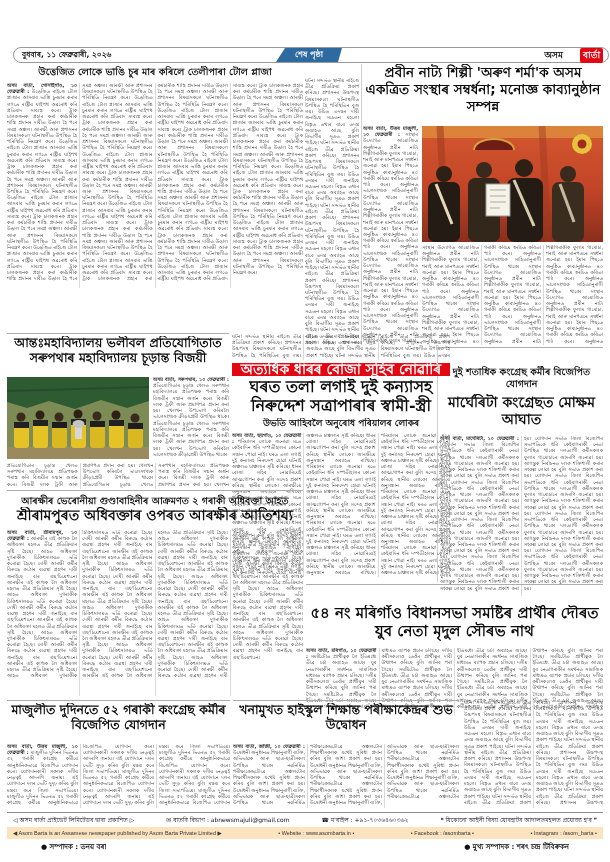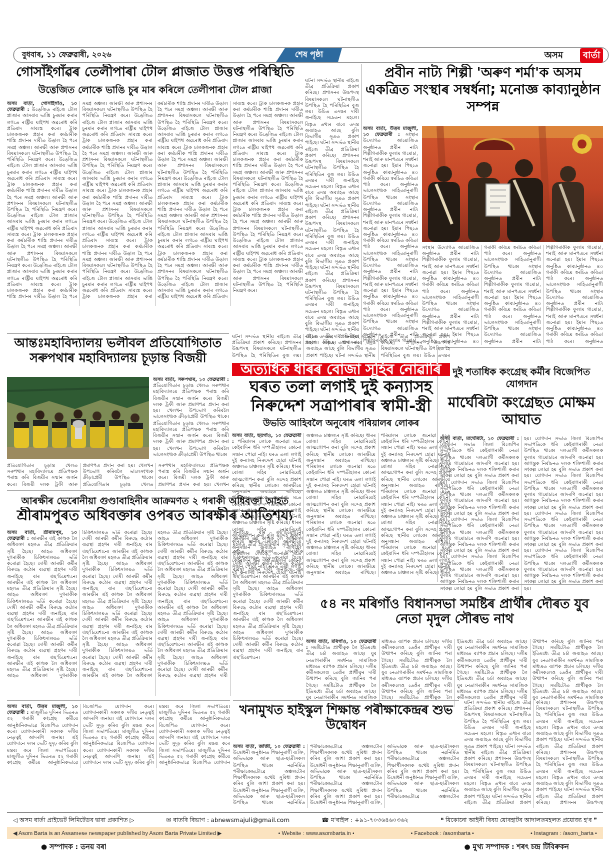--- a/index.html
+++ b/index.html
@@ -58,21 +58,20 @@
 <div class="abs mast">
   <div class="abs mast-date">বুধবাৰ, ১১ ফেব্ৰুৱাৰী, ২০২৬</div>
   <div class="abs mast-tag">শেষ পৃষ্ঠা</div>
   <div class="abs mast-logo">
     <span class="logo-b">অসম</span>
     <span class="logo-r">বাৰ্তা</span>
   </div>
 </div>
 
 <div class="abs" style="left:7px; top:64px; width:296px; height:270px;">
-  <div class="hl one-line" style="font-size:13px; height:18px;">গোসাঁইগাঁৱৰ তেলীপাৰা টোল প্লাজাত উত্তপ্ত পৰিস্থিতি</div>
   <div class="hl" style="font-size:9.5px; height:14px; margin-top:2px;">উত্তেজিত লোকে ভাঙি চুৰ মাৰ কৰিলে তেলীপাৰা টোল প্লাজা</div>
   <div class="bd cols4" style="height:205px; margin-top:3px;">
     <span class="dl">অসম বাৰ্তা, গোসাঁইগাঁও, ১০ ফেব্ৰুৱাৰী : </span><span>উত্তেজিত ৰাইজে টোল প্লাজাৰ আসবাব ভাঙি চুৰমাৰ কৰাৰ লগতে ৰাষ্ট্ৰীয় ঘাইপথ অৱৰোধ কৰি প্ৰতিবাদ সাব্যস্ত কৰে। ট্ৰাক চালকজনক প্ৰহাৰ কৰা কৰ্মচাৰীক শাস্তি প্ৰদানৰ দাবীত উত্তাল হৈ পৰে সমগ্ৰ অঞ্চল। আৰক্ষী আৰু প্ৰশাসনৰ বিষয়াসকলে ঘটনাস্থলীত উপস্থিত হৈ পৰিস্থিতি নিয়ন্ত্ৰণ কৰে। উত্তেজিত ৰাইজে টোল প্লাজাৰ আসবাব ভাঙি চুৰমাৰ কৰাৰ লগতে ৰাষ্ট্ৰীয় ঘাইপথ অৱৰোধ কৰি প্ৰতিবাদ সাব্যস্ত কৰে। ট্ৰাক চালকজনক প্ৰহাৰ কৰা কৰ্মচাৰীক শাস্তি প্ৰদানৰ দাবীত উত্তাল হৈ পৰে সমগ্ৰ অঞ্চল। আৰক্ষী আৰু প্ৰশাসনৰ বিষয়াসকলে ঘটনাস্থলীত উপস্থিত হৈ পৰিস্থিতি নিয়ন্ত্ৰণ কৰে। উত্তেজিত ৰাইজে টোল প্লাজাৰ আসবাব ভাঙি চুৰমাৰ কৰাৰ লগতে ৰাষ্ট্ৰীয় ঘাইপথ অৱৰোধ কৰি প্ৰতিবাদ সাব্যস্ত কৰে। ট্ৰাক চালকজনক প্ৰহাৰ কৰা কৰ্মচাৰীক শাস্তি প্ৰদানৰ দাবীত উত্তাল হৈ পৰে সমগ্ৰ অঞ্চল। আৰক্ষী আৰু প্ৰশাসনৰ বিষয়াসকলে ঘটনাস্থলীত উপস্থিত হৈ পৰিস্থিতি নিয়ন্ত্ৰণ কৰে। উত্তেজিত ৰাইজে টোল প্লাজাৰ আসবাব ভাঙি চুৰমাৰ কৰাৰ লগতে ৰাষ্ট্ৰীয় ঘাইপথ অৱৰোধ কৰি প্ৰতিবাদ সাব্যস্ত কৰে। ট্ৰাক চালকজনক প্ৰহাৰ কৰা কৰ্মচাৰীক শাস্তি প্ৰদানৰ দাবীত উত্তাল হৈ পৰে সমগ্ৰ অঞ্চল। আৰক্ষী আৰু প্ৰশাসনৰ বিষয়াসকলে ঘটনাস্থলীত উপস্থিত হৈ পৰিস্থিতি নিয়ন্ত্ৰণ কৰে। উত্তেজিত ৰাইজে টোল প্লাজাৰ আসবাব ভাঙি চুৰমাৰ কৰাৰ লগতে ৰাষ্ট্ৰীয় ঘাইপথ অৱৰোধ কৰি প্ৰতিবাদ সাব্যস্ত কৰে। ট্ৰাক চালকজনক প্ৰহাৰ কৰা কৰ্মচাৰীক শাস্তি প্ৰদানৰ দাবীত উত্তাল হৈ পৰে সমগ্ৰ অঞ্চল। আৰক্ষী আৰু প্ৰশাসনৰ বিষয়াসকলে ঘটনাস্থলীত উপস্থিত হৈ পৰিস্থিতি নিয়ন্ত্ৰণ কৰে। উত্তেজিত ৰাইজে টোল প্লাজাৰ আসবাব ভাঙি চুৰমাৰ কৰাৰ লগতে ৰাষ্ট্ৰীয় ঘাইপথ অৱৰোধ কৰি প্ৰতিবাদ সাব্যস্ত কৰে। ট্ৰাক চালকজনক প্ৰহাৰ কৰা কৰ্মচাৰীক শাস্তি প্ৰদানৰ দাবীত উত্তাল হৈ পৰে সমগ্ৰ অঞ্চল। আৰক্ষী আৰু প্ৰশাসনৰ বিষয়াসকলে ঘটনাস্থলীত উপস্থিত হৈ পৰিস্থিতি নিয়ন্ত্ৰণ কৰে। উত্তেজিত ৰাইজে টোল প্লাজাৰ আসবাব ভাঙি চুৰমাৰ কৰাৰ লগতে ৰাষ্ট্ৰীয় ঘাইপথ অৱৰোধ কৰি প্ৰতিবাদ সাব্যস্ত কৰে। ট্ৰাক চালকজনক প্ৰহাৰ কৰা কৰ্মচাৰীক শাস্তি প্ৰদানৰ দাবীত উত্তাল হৈ পৰে সমগ্ৰ অঞ্চল। আৰক্ষী আৰু প্ৰশাসনৰ বিষয়াসকলে ঘটনাস্থলীত উপস্থিত হৈ পৰিস্থিতি নিয়ন্ত্ৰণ কৰে। উত্তেজিত ৰাইজে টোল প্লাজাৰ আসবাব ভাঙি চুৰমাৰ কৰাৰ লগতে ৰাষ্ট্ৰীয় ঘাইপথ অৱৰোধ কৰি প্ৰতিবাদ সাব্যস্ত কৰে। ট্ৰাক চালকজনক প্ৰহাৰ কৰা কৰ্মচাৰীক শাস্তি প্ৰদানৰ দাবীত উত্তাল হৈ পৰে সমগ্ৰ অঞ্চল। আৰক্ষী আৰু প্ৰশাসনৰ বিষয়াসকলে ঘটনাস্থলীত উপস্থিত হৈ পৰিস্থিতি নিয়ন্ত্ৰণ কৰে। উত্তেজিত ৰাইজে টোল প্লাজাৰ আসবাব ভাঙি চুৰমাৰ কৰাৰ লগতে ৰাষ্ট্ৰীয় ঘাইপথ অৱৰোধ কৰি প্ৰতিবাদ সাব্যস্ত কৰে। ট্ৰাক চালকজনক প্ৰহাৰ কৰা কৰ্মচাৰীক শাস্তি প্ৰদানৰ দাবীত উত্তাল হৈ পৰে সমগ্ৰ অঞ্চল। আৰক্ষী আৰু প্ৰশাসনৰ বিষয়াসকলে ঘটনাস্থলীত উপস্থিত হৈ পৰিস্থিতি নিয়ন্ত্ৰণ কৰে। উত্তেজিত ৰাইজে টোল প্লাজাৰ আসবাব ভাঙি চুৰমাৰ কৰাৰ লগতে ৰাষ্ট্ৰীয় ঘাইপথ অৱৰোধ কৰি প্ৰতিবাদ সাব্যস্ত কৰে। ট্ৰাক চালকজনক প্ৰহাৰ কৰা কৰ্মচাৰীক শাস্তি প্ৰদানৰ দাবীত উত্তাল হৈ পৰে সমগ্ৰ অঞ্চল। আৰক্ষী আৰু প্ৰশাসনৰ বিষয়াসকলে ঘটনাস্থলীত উপস্থিত হৈ পৰিস্থিতি নিয়ন্ত্ৰণ কৰে। উত্তেজিত ৰাইজে টোল প্লাজাৰ আসবাব ভাঙি চুৰমাৰ কৰাৰ লগতে ৰাষ্ট্ৰীয় ঘাইপথ অৱৰোধ কৰি প্ৰতিবাদ সাব্যস্ত কৰে। ট্ৰাক চালকজনক প্ৰহাৰ কৰা কৰ্মচাৰীক শাস্তি প্ৰদানৰ দাবীত উত্তাল হৈ পৰে সমগ্ৰ অঞ্চল। আৰক্ষী আৰু প্ৰশাসনৰ বিষয়াসকলে ঘটনাস্থলীত উপস্থিত হৈ পৰিস্থিতি নিয়ন্ত্ৰণ কৰে। উত্তেজিত ৰাইজে টোল প্লাজাৰ আসবাব ভাঙি চুৰমাৰ কৰাৰ লগতে ৰাষ্ট্ৰীয় ঘাইপথ অৱৰোধ কৰি প্ৰতিবাদ সাব্যস্ত কৰে। ট্ৰাক চালকজনক প্ৰহাৰ কৰা কৰ্মচাৰীক শাস্তি প্ৰদানৰ দাবীত উত্তাল হৈ পৰে সমগ্ৰ অঞ্চল। আৰক্ষী আৰু প্ৰশাসনৰ বিষয়াসকলে ঘটনাস্থলীত উপস্থিত হৈ পৰিস্থিতি নিয়ন্ত্ৰণ কৰে। উত্তেজিত ৰাইজে টোল প্লাজাৰ আসবাব ভাঙি চুৰমাৰ কৰাৰ লগতে ৰাষ্ট্ৰীয় ঘাইপথ অৱৰোধ কৰি প্ৰতিবাদ সাব্যস্ত কৰে। ট্ৰাক চালকজনক প্ৰহাৰ কৰা কৰ্মচাৰীক শাস্তি প্ৰদানৰ দাবীত উত্তাল হৈ পৰে সমগ্ৰ অঞ্চল। আৰক্ষী আৰু প্ৰশাসনৰ বিষয়াসকলে ঘটনাস্থলীত উপস্থিত হৈ পৰিস্থিতি নিয়ন্ত্ৰণ কৰে। উত্তেজিত ৰাইজে টোল প্লাজাৰ আসবাব ভাঙি চুৰমাৰ কৰাৰ লগতে ৰাষ্ট্ৰীয় ঘাইপথ অৱৰোধ কৰি প্ৰতিবাদ সাব্যস্ত কৰে। ট্ৰাক চালকজনক প্ৰহাৰ কৰা কৰ্মচাৰীক শাস্তি প্ৰদানৰ দাবীত উত্তাল হৈ পৰে সমগ্ৰ অঞ্চল। আৰক্ষী আৰু প্ৰশাসনৰ বিষয়াসকলে ঘটনাস্থলীত উপস্থিত হৈ পৰিস্থিতি নিয়ন্ত্ৰণ কৰে। উত্তেজিত ৰাইজে টোল প্লাজাৰ আসবাব ভাঙি চুৰমাৰ কৰাৰ লগতে ৰাষ্ট্ৰীয় ঘাইপথ অৱৰোধ কৰি প্ৰতিবাদ সাব্যস্ত কৰে। ট্ৰাক চালকজনক প্ৰহাৰ কৰা কৰ্মচাৰীক শাস্তি প্ৰদানৰ দাবীত উত্তাল হৈ পৰে সমগ্ৰ অঞ্চল। আৰক্ষী আৰু প্ৰশাসনৰ বিষয়াসকলে ঘটনাস্থলীত উপস্থিত হৈ পৰিস্থিতি নিয়ন্ত্ৰণ কৰে। </span>
   </div>
 </div>
 
 <div class="abs bd" style="left:305px; top:78px; width:54px; height:267px;">
   <span>ঘটনা সন্দৰ্ভত স্থানীয় ৰাইজে তীব্ৰ প্ৰতিক্ৰিয়া প্ৰকাশ কৰিছে। প্ৰশাসনৰ উচ্চপদস্থ বিষয়াসকলে ঘটনাস্থলীত উপস্থিত হৈ পৰিস্থিতিৰ বুজ লয়। উচিত তদন্তৰ দাবী জনাইছে সচেতন মহলে। বিস্তৃত তথ্যৰ বাবে তদন্ত অব্যাহত আছে বুলি বিভাগীয় সূত্ৰত প্ৰকাশ পাইছে। ঘটনা সন্দৰ্ভত স্থানীয় ৰাইজে তীব্ৰ প্ৰতিক্ৰিয়া প্ৰকাশ কৰিছে। প্ৰশাসনৰ উচ্চপদস্থ বিষয়াসকলে ঘটনাস্থলীত উপস্থিত হৈ পৰিস্থিতিৰ বুজ লয়। উচিত তদন্তৰ দাবী জনাইছে সচেতন মহলে। বিস্তৃত তথ্যৰ বাবে তদন্ত অব্যাহত আছে বুলি বিভাগীয় সূত্ৰত প্ৰকাশ পাইছে। ঘটনা সন্দৰ্ভত স্থানীয় ৰাইজে তীব্ৰ প্ৰতিক্ৰিয়া প্ৰকাশ কৰিছে। প্ৰশাসনৰ উচ্চপদস্থ বিষয়াসকলে ঘটনাস্থলীত উপস্থিত হৈ পৰিস্থিতিৰ বুজ লয়। উচিত তদন্তৰ দাবী জনাইছে সচেতন মহলে। বিস্তৃত তথ্যৰ বাবে তদন্ত অব্যাহত আছে বুলি বিভাগীয় সূত্ৰত প্ৰকাশ পাইছে। ঘটনা সন্দৰ্ভত স্থানীয় ৰাইজে তীব্ৰ প্ৰতিক্ৰিয়া প্ৰকাশ কৰিছে। প্ৰশাসনৰ উচ্চপদস্থ বিষয়াসকলে ঘটনাস্থলীত উপস্থিত হৈ পৰিস্থিতিৰ বুজ লয়। উচিত তদন্তৰ দাবী জনাইছে সচেতন মহলে। বিস্তৃত তথ্যৰ বাবে তদন্ত অব্যাহত আছে বুলি বিভাগীয় সূত্ৰত প্ৰকাশ পাইছে। ঘটনা সন্দৰ্ভত স্থানীয় ৰাইজে তীব্ৰ প্ৰতিক্ৰিয়া প্ৰকাশ কৰিছে। প্ৰশাসনৰ উচ্চপদস্থ বিষয়াসকলে ঘটনাস্থলীত উপস্থিত হৈ পৰিস্থিতিৰ বুজ লয়। উচিত তদন্তৰ দাবী জনাইছে সচেতন মহলে। বিস্তৃত তথ্যৰ বাবে তদন্ত অব্যাহত আছে বুলি বিভাগীয় সূত্ৰত প্ৰকাশ পাইছে। </span>
 </div>
 <div class="abs vline" style="left:361px; top:64px; height:281px;"></div>
@@ -187,27 +186,28 @@
 
 <div class="abs rule-top" style="left:7px; top:490px; width:296px; height:208px;">
   <div class="kicker" style="font-size:9.5px; height:13px; margin-top:3px;">আৰক্ষীৰ ভেৰোনীয়া গুণ্ডাবাহিনীৰ আক্ৰমণত ২ গৰাকী অধিবক্তা আহত</div>
   <div class="hl" style="font-size:14px; height:20px;">শ্ৰীৰামপুৰত অধিবক্তাৰ ওপৰত আৰক্ষীৰ আতিশয্য</div>
   <div class="bd cols4" style="height:166px; margin-top:3px;">
     <span class="dl">অসম বাৰ্তা, শ্ৰীৰামপুৰ, ১০ ফেব্ৰুৱাৰী : </span><span>আৰক্ষীৰ এই কাণ্ডক লৈ অধিবক্তা মহলত তীব্ৰ প্ৰতিক্ৰিয়াৰ সৃষ্টি হৈছে। আহত অধিবক্তা দুগৰাকীক চিকিৎসালয়ত ভৰ্তি কৰোৱা হৈছে। দোষী আৰক্ষী কৰ্মীৰ বিৰুদ্ধে কঠোৰ ব্যৱস্থা গ্ৰহণৰ দাবী জনাইছে বাৰ এছ'চিয়েশ্যনে। আৰক্ষীৰ এই কাণ্ডক লৈ অধিবক্তা মহলত তীব্ৰ প্ৰতিক্ৰিয়াৰ সৃষ্টি হৈছে। আহত অধিবক্তা দুগৰাকীক চিকিৎসালয়ত ভৰ্তি কৰোৱা হৈছে। দোষী আৰক্ষী কৰ্মীৰ বিৰুদ্ধে কঠোৰ ব্যৱস্থা গ্ৰহণৰ দাবী জনাইছে বাৰ এছ'চিয়েশ্যনে। আৰক্ষীৰ এই কাণ্ডক লৈ অধিবক্তা মহলত তীব্ৰ প্ৰতিক্ৰিয়াৰ সৃষ্টি হৈছে। আহত অধিবক্তা দুগৰাকীক চিকিৎসালয়ত ভৰ্তি কৰোৱা হৈছে। দোষী আৰক্ষী কৰ্মীৰ বিৰুদ্ধে কঠোৰ ব্যৱস্থা গ্ৰহণৰ দাবী জনাইছে বাৰ এছ'চিয়েশ্যনে। আৰক্ষীৰ এই কাণ্ডক লৈ অধিবক্তা মহলত তীব্ৰ প্ৰতিক্ৰিয়াৰ সৃষ্টি হৈছে। আহত অধিবক্তা দুগৰাকীক চিকিৎসালয়ত ভৰ্তি কৰোৱা হৈছে। দোষী আৰক্ষী কৰ্মীৰ বিৰুদ্ধে কঠোৰ ব্যৱস্থা গ্ৰহণৰ দাবী জনাইছে বাৰ এছ'চিয়েশ্যনে। আৰক্ষীৰ এই কাণ্ডক লৈ অধিবক্তা মহলত তীব্ৰ প্ৰতিক্ৰিয়াৰ সৃষ্টি হৈছে। আহত অধিবক্তা দুগৰাকীক চিকিৎসালয়ত ভৰ্তি কৰোৱা হৈছে। দোষী আৰক্ষী কৰ্মীৰ বিৰুদ্ধে কঠোৰ ব্যৱস্থা গ্ৰহণৰ দাবী জনাইছে বাৰ এছ'চিয়েশ্যনে। আৰক্ষীৰ এই কাণ্ডক লৈ অধিবক্তা মহলত তীব্ৰ প্ৰতিক্ৰিয়াৰ সৃষ্টি হৈছে। আহত অধিবক্তা দুগৰাকীক চিকিৎসালয়ত ভৰ্তি কৰোৱা হৈছে। দোষী আৰক্ষী কৰ্মীৰ বিৰুদ্ধে কঠোৰ ব্যৱস্থা গ্ৰহণৰ দাবী জনাইছে বাৰ এছ'চিয়েশ্যনে। আৰক্ষীৰ এই কাণ্ডক লৈ অধিবক্তা মহলত তীব্ৰ প্ৰতিক্ৰিয়াৰ সৃষ্টি হৈছে। আহত অধিবক্তা দুগৰাকীক চিকিৎসালয়ত ভৰ্তি কৰোৱা হৈছে। দোষী আৰক্ষী কৰ্মীৰ বিৰুদ্ধে কঠোৰ ব্যৱস্থা গ্ৰহণৰ দাবী জনাইছে বাৰ এছ'চিয়েশ্যনে। আৰক্ষীৰ এই কাণ্ডক লৈ অধিবক্তা মহলত তীব্ৰ প্ৰতিক্ৰিয়াৰ সৃষ্টি হৈছে। আহত অধিবক্তা দুগৰাকীক চিকিৎসালয়ত ভৰ্তি কৰোৱা হৈছে। দোষী আৰক্ষী কৰ্মীৰ বিৰুদ্ধে কঠোৰ ব্যৱস্থা গ্ৰহণৰ দাবী জনাইছে বাৰ এছ'চিয়েশ্যনে। আৰক্ষীৰ এই কাণ্ডক লৈ অধিবক্তা মহলত তীব্ৰ প্ৰতিক্ৰিয়াৰ সৃষ্টি হৈছে। আহত অধিবক্তা দুগৰাকীক চিকিৎসালয়ত ভৰ্তি কৰোৱা হৈছে। দোষী আৰক্ষী কৰ্মীৰ বিৰুদ্ধে কঠোৰ ব্যৱস্থা গ্ৰহণৰ দাবী জনাইছে বাৰ এছ'চিয়েশ্যনে। আৰক্ষীৰ এই কাণ্ডক লৈ অধিবক্তা মহলত তীব্ৰ প্ৰতিক্ৰিয়াৰ সৃষ্টি হৈছে। আহত অধিবক্তা দুগৰাকীক চিকিৎসালয়ত ভৰ্তি কৰোৱা হৈছে। দোষী আৰক্ষী কৰ্মীৰ বিৰুদ্ধে কঠোৰ ব্যৱস্থা গ্ৰহণৰ দাবী জনাইছে বাৰ এছ'চিয়েশ্যনে। আৰক্ষীৰ এই কাণ্ডক লৈ অধিবক্তা মহলত তীব্ৰ প্ৰতিক্ৰিয়াৰ সৃষ্টি হৈছে। আহত অধিবক্তা দুগৰাকীক চিকিৎসালয়ত ভৰ্তি কৰোৱা হৈছে। দোষী আৰক্ষী কৰ্মীৰ বিৰুদ্ধে কঠোৰ ব্যৱস্থা গ্ৰহণৰ দাবী জনাইছে বাৰ এছ'চিয়েশ্যনে। আৰক্ষীৰ এই কাণ্ডক লৈ অধিবক্তা মহলত তীব্ৰ প্ৰতিক্ৰিয়াৰ সৃষ্টি হৈছে। আহত অধিবক্তা দুগৰাকীক চিকিৎসালয়ত ভৰ্তি কৰোৱা হৈছে। দোষী আৰক্ষী কৰ্মীৰ বিৰুদ্ধে কঠোৰ ব্যৱস্থা গ্ৰহণৰ দাবী জনাইছে বাৰ এছ'চিয়েশ্যনে। আৰক্ষীৰ এই কাণ্ডক লৈ অধিবক্তা মহলত তীব্ৰ প্ৰতিক্ৰিয়াৰ সৃষ্টি হৈছে। আহত অধিবক্তা দুগৰাকীক চিকিৎসালয়ত ভৰ্তি কৰোৱা হৈছে। দোষী আৰক্ষী কৰ্মীৰ বিৰুদ্ধে কঠোৰ ব্যৱস্থা গ্ৰহণৰ দাবী জনাইছে বাৰ এছ'চিয়েশ্যনে। আৰক্ষীৰ এই কাণ্ডক লৈ অধিবক্তা মহলত তীব্ৰ প্ৰতিক্ৰিয়াৰ সৃষ্টি হৈছে। আহত অধিবক্তা দুগৰাকীক চিকিৎসালয়ত ভৰ্তি কৰোৱা হৈছে। দোষী আৰক্ষী কৰ্মীৰ বিৰুদ্ধে কঠোৰ ব্যৱস্থা গ্ৰহণৰ দাবী জনাইছে বাৰ এছ'চিয়েশ্যনে। </span>
   </div>
 </div>
 
 <div class="abs rule-top" style="left:306px; top:584px; width:297px; height:114px;">
-  <div class="hl" style="font-size:13px; height:40px; margin-top:11px;">৫৪ নং মৰিগাঁও বিধানসভা সমষ্টিৰ প্ৰাৰ্থীৰ দৌৰত যুব নেতা মৃদুল সৌৰভ নাথ</div>
+  <div class="hl" style="font-size:15px; height:40px; margin-top:20px;">৫৪ নং মৰিগাঁও বিধানসভা সমষ্টিৰ প্ৰাৰ্থীৰ দৌৰত যুব নেতা মৃদুল সৌৰভ নাথ</div>
   <div class="bd cols4" style="height:68px; margin-top:3px;">
     <span class="dl">অসম বাৰ্তা, মৰিগাঁও, ১০ ফেব্ৰুৱাৰী : </span><span>সমষ্টিটোত প্ৰাৰ্থীত্বক লৈ ইতিমধ্যে তীব্ৰ চৰ্চা অব্যাহত আছে। যুব নেতাগৰাকীৰ সমৰ্থনত সামাজিক মাধ্যমত ব্যাপক প্ৰচাৰ চলিছে। দলীয় কৰ্মীসকলেও তেওঁৰ প্ৰাৰ্থীত্বৰ দাবী উত্থাপন কৰিছে বুলি জানিব পৰা গৈছে। সমষ্টিটোত প্ৰাৰ্থীত্বক লৈ ইতিমধ্যে তীব্ৰ চৰ্চা অব্যাহত আছে। যুব নেতাগৰাকীৰ সমৰ্থনত সামাজিক মাধ্যমত ব্যাপক প্ৰচাৰ চলিছে। দলীয় কৰ্মীসকলেও তেওঁৰ প্ৰাৰ্থীত্বৰ দাবী উত্থাপন কৰিছে বুলি জানিব পৰা গৈছে। সমষ্টিটোত প্ৰাৰ্থীত্বক লৈ ইতিমধ্যে তীব্ৰ চৰ্চা অব্যাহত আছে। যুব নেতাগৰাকীৰ সমৰ্থনত সামাজিক মাধ্যমত ব্যাপক প্ৰচাৰ চলিছে। দলীয় কৰ্মীসকলেও তেওঁৰ প্ৰাৰ্থীত্বৰ দাবী উত্থাপন কৰিছে বুলি জানিব পৰা গৈছে। সমষ্টিটোত প্ৰাৰ্থীত্বক লৈ ইতিমধ্যে তীব্ৰ চৰ্চা অব্যাহত আছে। যুব নেতাগৰাকীৰ সমৰ্থনত সামাজিক মাধ্যমত ব্যাপক প্ৰচাৰ চলিছে। দলীয় কৰ্মীসকলেও তেওঁৰ প্ৰাৰ্থীত্বৰ দাবী উত্থাপন কৰিছে বুলি জানিব পৰা গৈছে। সমষ্টিটোত প্ৰাৰ্থীত্বক লৈ ইতিমধ্যে তীব্ৰ চৰ্চা অব্যাহত আছে। যুব নেতাগৰাকীৰ সমৰ্থনত সামাজিক মাধ্যমত ব্যাপক প্ৰচাৰ চলিছে। দলীয় কৰ্মীসকলেও তেওঁৰ প্ৰাৰ্থীত্বৰ দাবী উত্থাপন কৰিছে বুলি জানিব পৰা গৈছে। সমষ্টিটোত প্ৰাৰ্থীত্বক লৈ ইতিমধ্যে তীব্ৰ চৰ্চা অব্যাহত আছে। যুব নেতাগৰাকীৰ সমৰ্থনত সামাজিক মাধ্যমত ব্যাপক প্ৰচাৰ চলিছে। দলীয় কৰ্মীসকলেও তেওঁৰ প্ৰাৰ্থীত্বৰ দাবী উত্থাপন কৰিছে বুলি জানিব পৰা গৈছে। সমষ্টিটোত প্ৰাৰ্থীত্বক লৈ ইতিমধ্যে তীব্ৰ চৰ্চা অব্যাহত আছে। যুব নেতাগৰাকীৰ সমৰ্থনত সামাজিক মাধ্যমত ব্যাপক প্ৰচাৰ চলিছে। দলীয় কৰ্মীসকলেও তেওঁৰ প্ৰাৰ্থীত্বৰ দাবী উত্থাপন কৰিছে বুলি জানিব পৰা গৈছে। </span>
   </div>
 </div>
 
 <div class="abs rule-top" style="left:7px; top:700px; width:223px; height:110px;">
+  <div class="hl" style="font-size:12.5px; height:38px; margin-top:2px;">মাজুলীত দুদিনতে ৫২ গৰাকী কংগ্ৰেছ কৰ্মীৰ বিজেপিত যোগদান</div>
   <div class="bd cols3" style="height:64px; margin-top:3px;">
     <span class="dl">অসম বাৰ্তা, উত্তৰ মাজুলী, ১০ ফেব্ৰুৱাৰী : </span><span>মাজুলীত দুদিনৰ ভিতৰত ৫২ গৰাকী কংগ্ৰেছ কৰ্মীয়ে আনুষ্ঠানিকভাৱে বিজেপিত যোগদান কৰে। যোগদানকাৰী সকলক দলীয় নেতৃত্বই আদৰণি জনায়। এই যোগদানে দলৰ ভেটি সুদৃঢ় কৰিব বুলি মন্তব্য কৰে জিলা সভাপতিয়ে। মাজুলীত দুদিনৰ ভিতৰত ৫২ গৰাকী কংগ্ৰেছ কৰ্মীয়ে আনুষ্ঠানিকভাৱে বিজেপিত যোগদান কৰে। যোগদানকাৰী সকলক দলীয় নেতৃত্বই আদৰণি জনায়। এই যোগদানে দলৰ ভেটি সুদৃঢ় কৰিব বুলি মন্তব্য কৰে জিলা সভাপতিয়ে। মাজুলীত দুদিনৰ ভিতৰত ৫২ গৰাকী কংগ্ৰেছ কৰ্মীয়ে আনুষ্ঠানিকভাৱে বিজেপিত যোগদান কৰে। যোগদানকাৰী সকলক দলীয় নেতৃত্বই আদৰণি জনায়। এই যোগদানে দলৰ ভেটি সুদৃঢ় কৰিব বুলি মন্তব্য কৰে জিলা সভাপতিয়ে। মাজুলীত দুদিনৰ ভিতৰত ৫২ গৰাকী কংগ্ৰেছ কৰ্মীয়ে আনুষ্ঠানিকভাৱে বিজেপিত যোগদান কৰে। যোগদানকাৰী সকলক দলীয় নেতৃত্বই আদৰণি জনায়। এই যোগদানে দলৰ ভেটি সুদৃঢ় কৰিব বুলি মন্তব্য কৰে জিলা সভাপতিয়ে। মাজুলীত দুদিনৰ ভিতৰত ৫২ গৰাকী কংগ্ৰেছ কৰ্মীয়ে আনুষ্ঠানিকভাৱে বিজেপিত যোগদান কৰে। যোগদানকাৰী সকলক দলীয় নেতৃত্বই আদৰণি জনায়। এই যোগদানে দলৰ ভেটি সুদৃঢ় কৰিব বুলি মন্তব্য কৰে জিলা সভাপতিয়ে। </span>
   </div>
 </div>
 
 <div class="abs rule-top" style="left:233px; top:700px; width:226px; height:110px;">
   <div class="hl" style="font-size:12.5px; height:38px; margin-top:2px;">খনামুখত হাইস্কুল শিক্ষান্ত পৰীক্ষাকেন্দ্ৰৰ শুভ উদ্বোধন</div>
   <div class="bd cols3" style="height:64px; margin-top:3px;">
     <span class="dl">অসম বাৰ্তা, জাঁজী, ১০ ফেব্ৰুৱাৰী : </span><span>উদ্বোধনী অনুষ্ঠানত শিক্ষানুৰাগী ব্যক্তি, অভিভাৱক আৰু ছাত্ৰ-ছাত্ৰীসকল উপস্থিত থাকে। নৱনিৰ্মিত পৰীক্ষাকেন্দ্ৰটোৱে অঞ্চলটোৰ শিক্ষাৰ্থীসকলক যথেষ্ট সুবিধা প্ৰদান কৰিব বুলি আশা প্ৰকাশ কৰা হয়। উদ্বোধনী অনুষ্ঠানত শিক্ষানুৰাগী ব্যক্তি, অভিভাৱক আৰু ছাত্ৰ-ছাত্ৰীসকল উপস্থিত থাকে। নৱনিৰ্মিত পৰীক্ষাকেন্দ্ৰটোৱে অঞ্চলটোৰ শিক্ষাৰ্থীসকলক যথেষ্ট সুবিধা প্ৰদান কৰিব বুলি আশা প্ৰকাশ কৰা হয়। উদ্বোধনী অনুষ্ঠানত শিক্ষানুৰাগী ব্যক্তি, অভিভাৱক আৰু ছাত্ৰ-ছাত্ৰীসকল উপস্থিত থাকে। নৱনিৰ্মিত পৰীক্ষাকেন্দ্ৰটোৱে অঞ্চলটোৰ শিক্ষাৰ্থীসকলক যথেষ্ট সুবিধা প্ৰদান কৰিব বুলি আশা প্ৰকাশ কৰা হয়। উদ্বোধনী অনুষ্ঠানত শিক্ষানুৰাগী ব্যক্তি, অভিভাৱক আৰু ছাত্ৰ-ছাত্ৰীসকল উপস্থিত থাকে। নৱনিৰ্মিত পৰীক্ষাকেন্দ্ৰটোৱে অঞ্চলটোৰ শিক্ষাৰ্থীসকলক যথেষ্ট সুবিধা প্ৰদান কৰিব বুলি আশা প্ৰকাশ কৰা হয়। উদ্বোধনী অনুষ্ঠানত শিক্ষানুৰাগী ব্যক্তি, অভিভাৱক আৰু ছাত্ৰ-ছাত্ৰীসকল উপস্থিত থাকে। নৱনিৰ্মিত পৰীক্ষাকেন্দ্ৰটোৱে অঞ্চলটোৰ শিক্ষাৰ্থীসকলক যথেষ্ট সুবিধা প্ৰদান কৰিব বুলি আশা প্ৰকাশ কৰা হয়। </span>
   </div>

